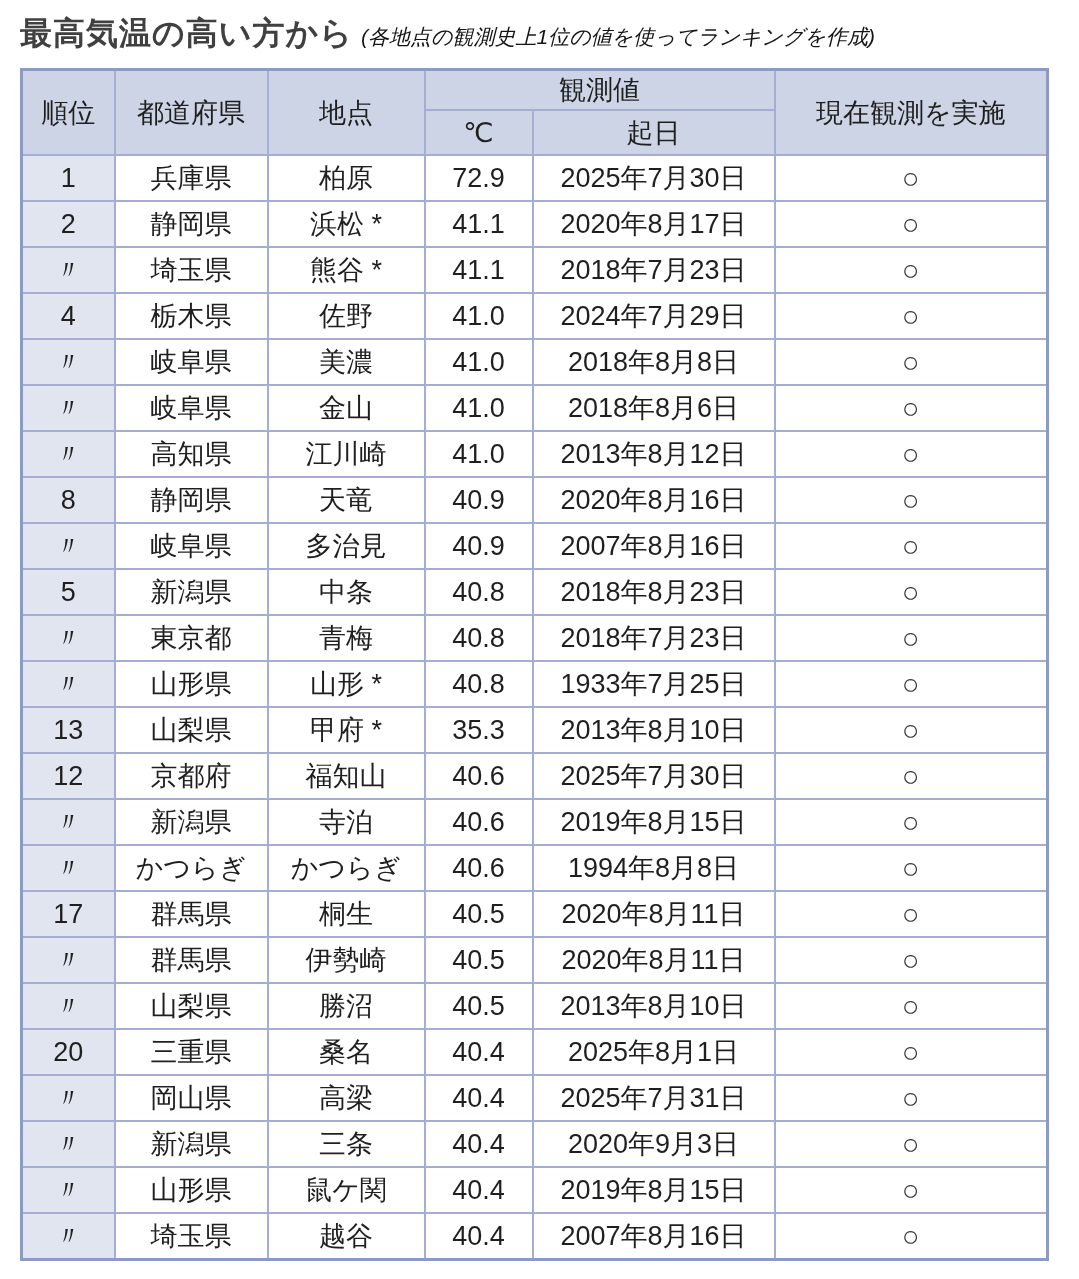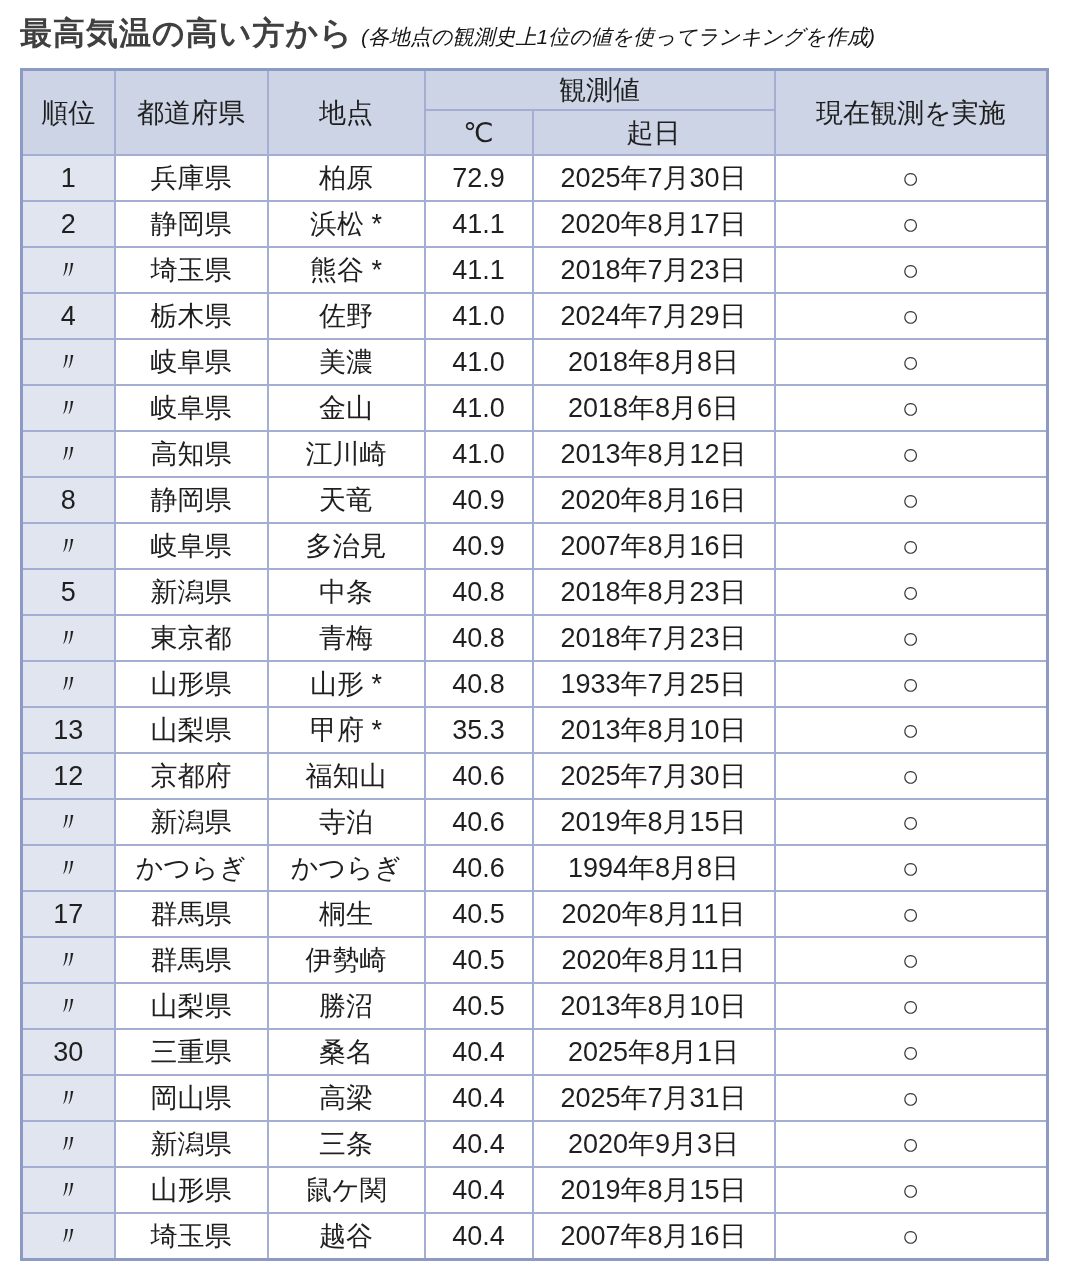--- a/index.html
+++ b/index.html
@@ -244,21 +244,21 @@
         </tr>
         <tr>
           <td class="rank">〃</td>
           <td>山梨県</td>
           <td>勝沼</td>
           <td class="temp">40.5</td>
           <td class="date">2013年8月10日</td>
           <td class="mark">○</td>
         </tr>
         <tr>
-          <td class="rank">30</td>
+          <td class="rank">20</td>
           <td>三重県</td>
           <td>桑名</td>
           <td class="temp">40.4</td>
           <td class="date">2025年8月1日</td>
           <td class="mark">○</td>
         </tr>
         <tr>
           <td class="rank">〃</td>
           <td>岡山県</td>
           <td>高梁</td>

